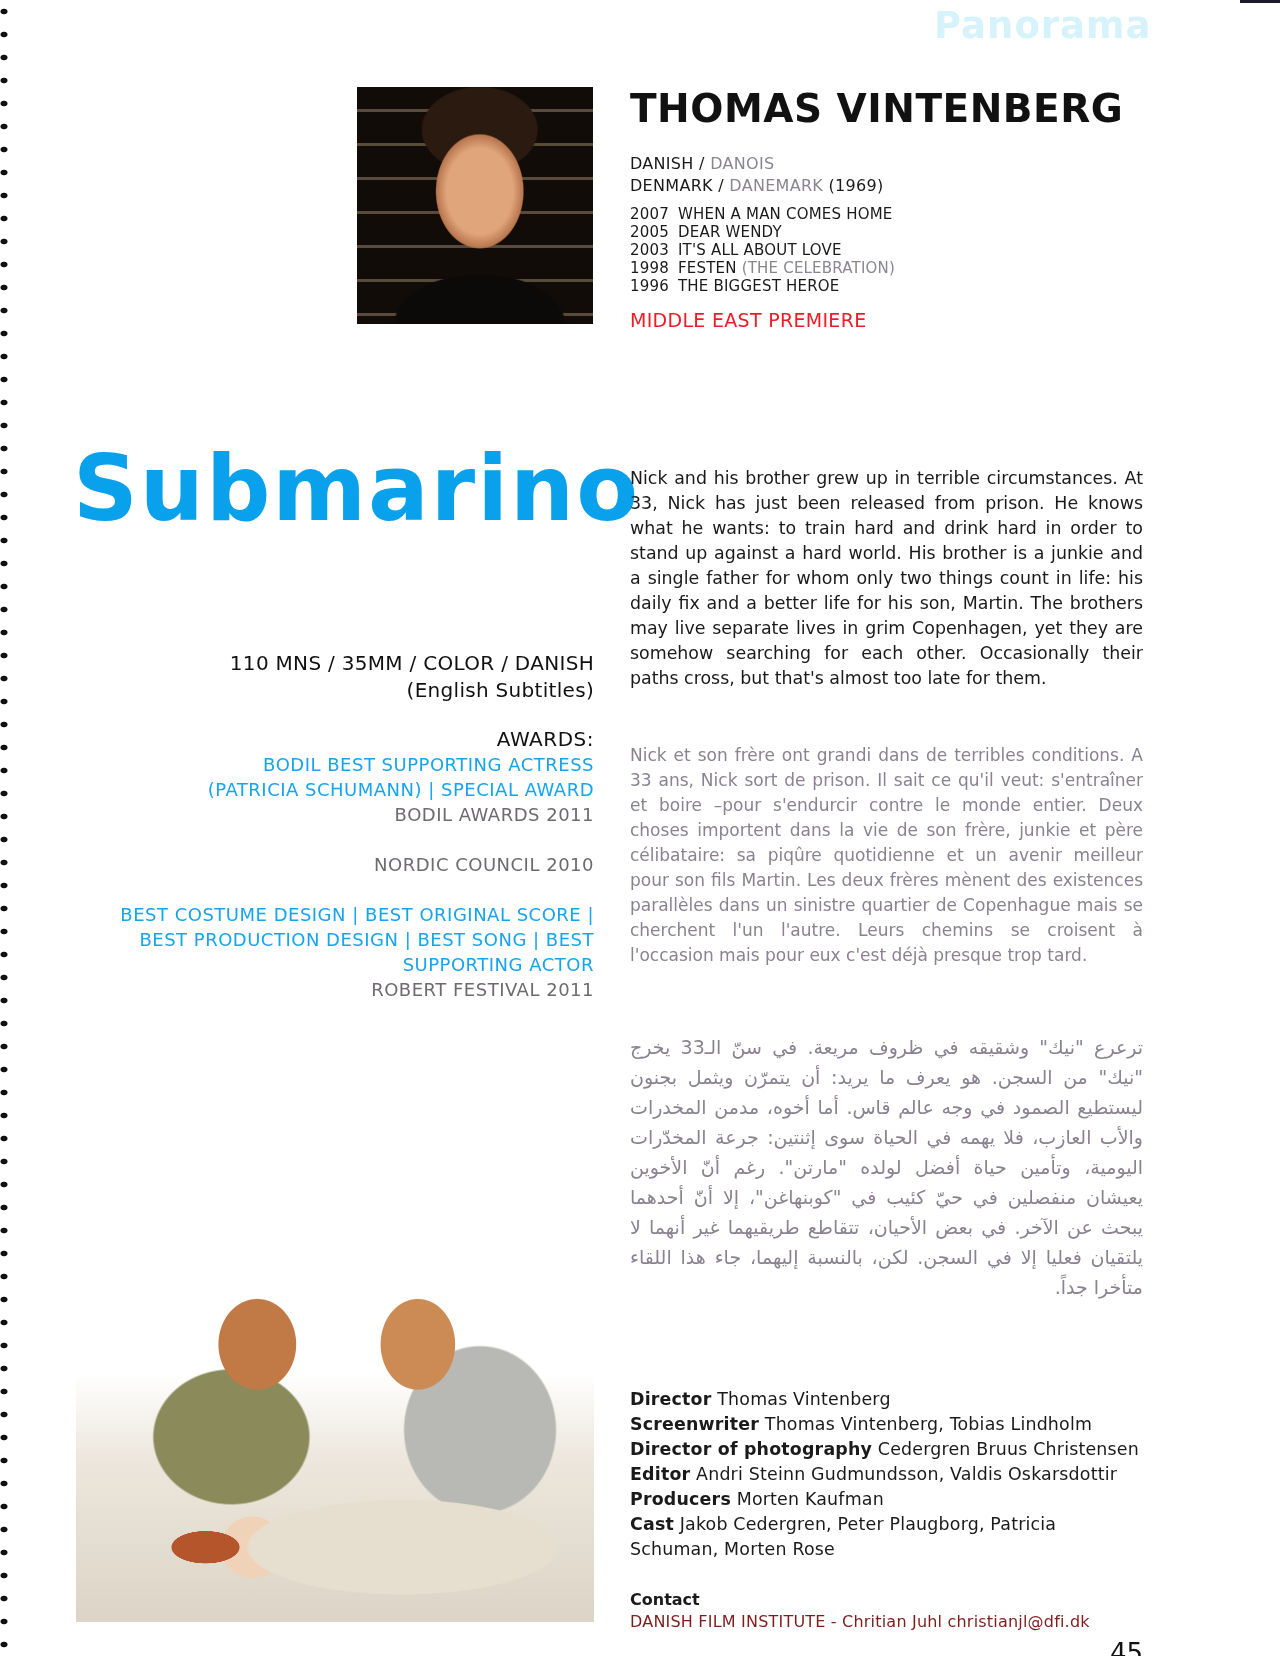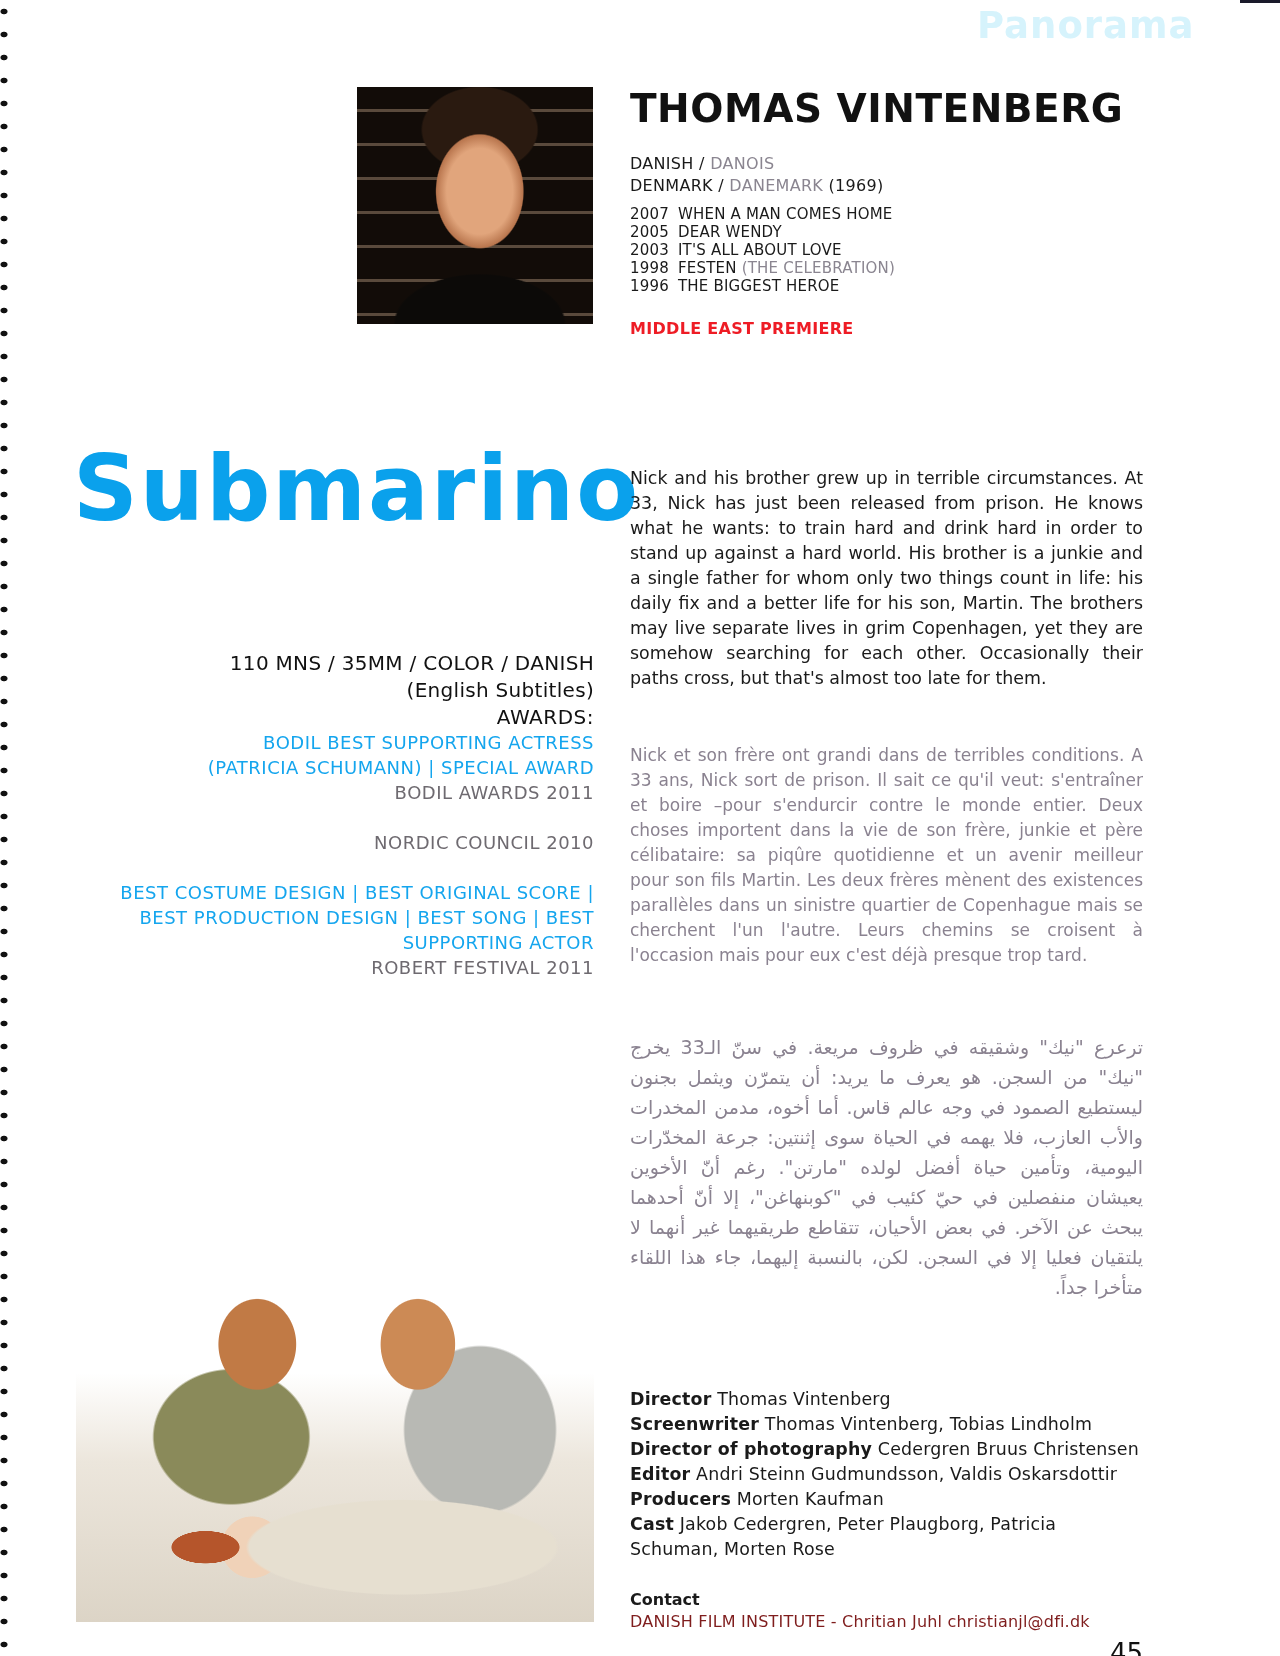--- a/index.html
+++ b/index.html
@@ -13,52 +13,52 @@
     position: absolute; left: 0; top: 0; width: 14px; height: 1656px;
     background-image: radial-gradient(ellipse 5px 4px at 4px 50%, #111 0 3px, transparent 4px);
     background-size: 14px 23px;
     background-repeat: repeat-y;
   }
   .corner-mark {
     position: absolute; right: 0; top: 0; width: 40px; height: 3px; background: #1a1a2a;
   }
   .section-label {
     position: absolute; top: 4px; left: 934px;
-    font-size: 37px; font-weight: bold; color: #d6f3fc; letter-spacing: 1px; margin-left: 43px;
+    font-size: 37px; font-weight: bold; color: #d6f3fc; letter-spacing: 1px;
   }
   .portrait {
     position: absolute; left: 357px; top: 87px; width: 236px; height: 237px;
     background:
       radial-gradient(ellipse 60px 78px at 52% 44%, #e1a57c 0 55%, #b9764e 72%, transparent 74%),
       radial-gradient(ellipse 95px 70px at 52% 18%, #2a1a10 0 60%, transparent 62%),
       radial-gradient(ellipse 120px 70px at 52% 100%, #0c0a08 0 70%, transparent 72%),
       repeating-linear-gradient(180deg, #120c08 0 22px, #5a4a3c 22px 25px, #120c08 25px 34px),
       #100c08;
   }
   .director-block { position: absolute; left: 630px; top: 86px; width: 560px; }
   .director-name {
     font-size: 39px; font-weight: bold; color: #111; letter-spacing: 0.5px; margin: 0 0 22px 0;
     font-family: "DejaVu Sans", sans-serif;
   }
   .meta-line { font-size: 16px; line-height: 22px; color: #1a1a1a; letter-spacing: 0.3px; }
   .muted { color: #8a8590; }
   .filmography { margin-top: 8px; }
   .film-row { font-size: 15px; line-height: 18px; color: #1a1a1a; letter-spacing: 0.2px; }
   .film-row .yr { display: inline-block; width: 48px; }
-  .premiere { margin-top: 24px; font-size: 16px; font-weight: bold; color: #ee1c25; letter-spacing: 0.3px; }
+  .premiere { margin-top: 14px; font-size: 19px; font-weight: normal; color: #ee1c25; letter-spacing: 0.3px; }
 
   .film-title {
     position: absolute; left: 73px; top: 444px; width: 520px;
     font-size: 90px; font-weight: bold; color: #0aa1ec; letter-spacing: 2px;
     font-family: "DejaVu Sans", sans-serif; line-height: 1;
   }
   .left-col { position: absolute; right: 686px; top: 650px; width: 500px; text-align: right; }
   .country-year { font-size: 27px; color: #111; letter-spacing: 0.5px; line-height: 32px; }
   .tech { font-size: 20px; color: #111; line-height: 27px; letter-spacing: 0.3px; }
-  .awards { }
+  .awards { margin-top: 22px; }
   .awards-heading { font-size: 20px; color: #111; line-height: 26px; letter-spacing: 0.5px; }
   .award-group { margin-bottom: 25px; }
   .award-title { font-size: 18px; color: #14a5ee; line-height: 25px; letter-spacing: 0.5px; }
   .award-source { font-size: 18px; color: #6e6a70; line-height: 25px; letter-spacing: 0.5px; }
 
   .synopsis { position: absolute; left: 630px; width: 513px; text-align: justify; }
   .syn-en { top: 449px; font-size: 17.4px; line-height: 25px; color: #1a1a1a; }
   .syn-fr { top: 726px; font-size: 17px; line-height: 25px; color: #8a8290; }
   .syn-ar {
     top: 1013px; font-size: 19px; line-height: 30px; color: #8a8290;

